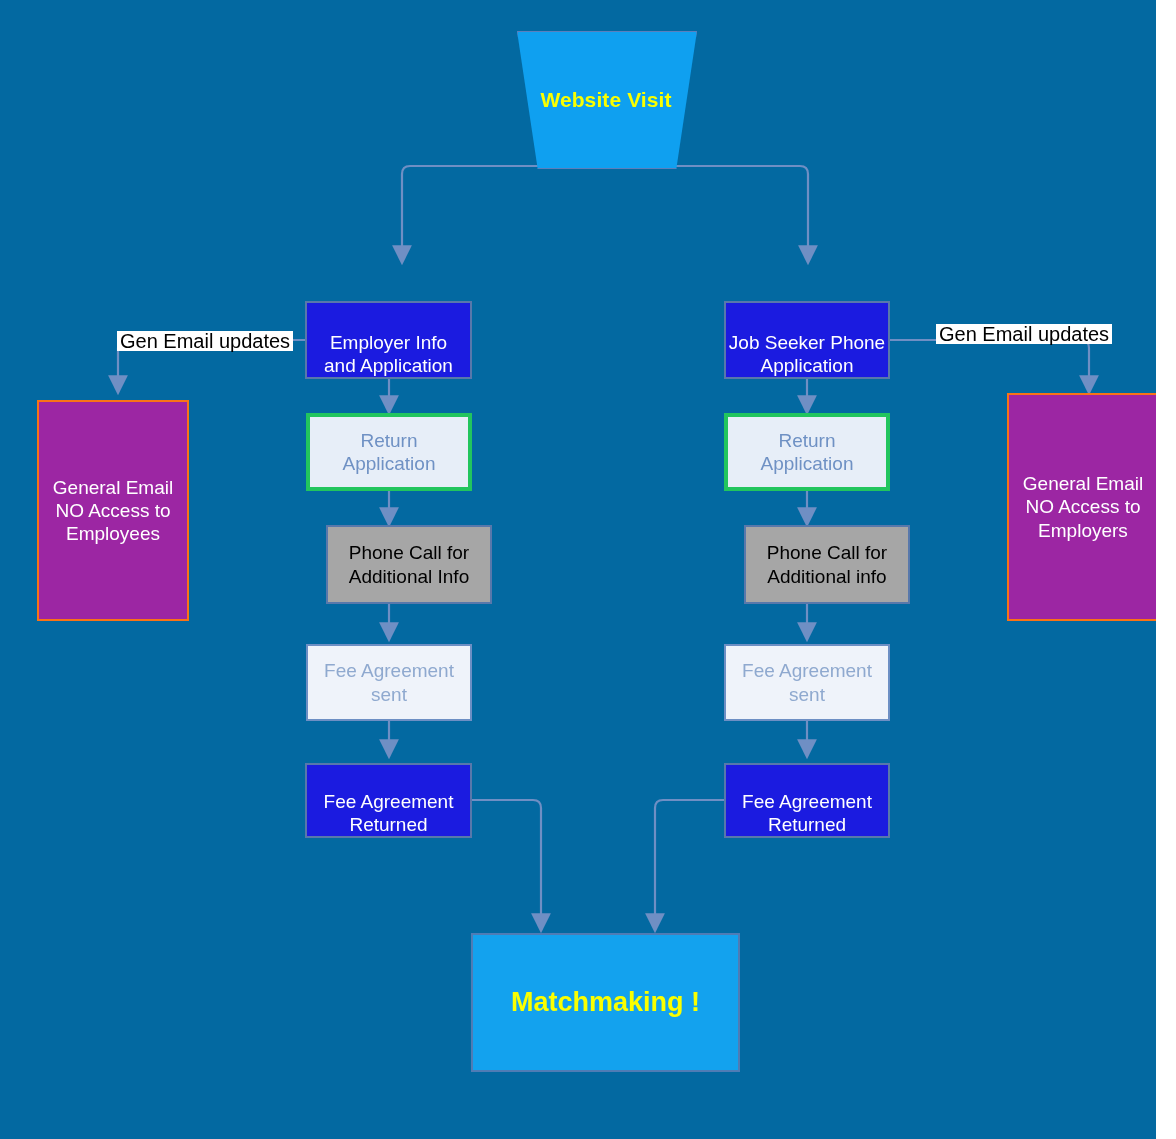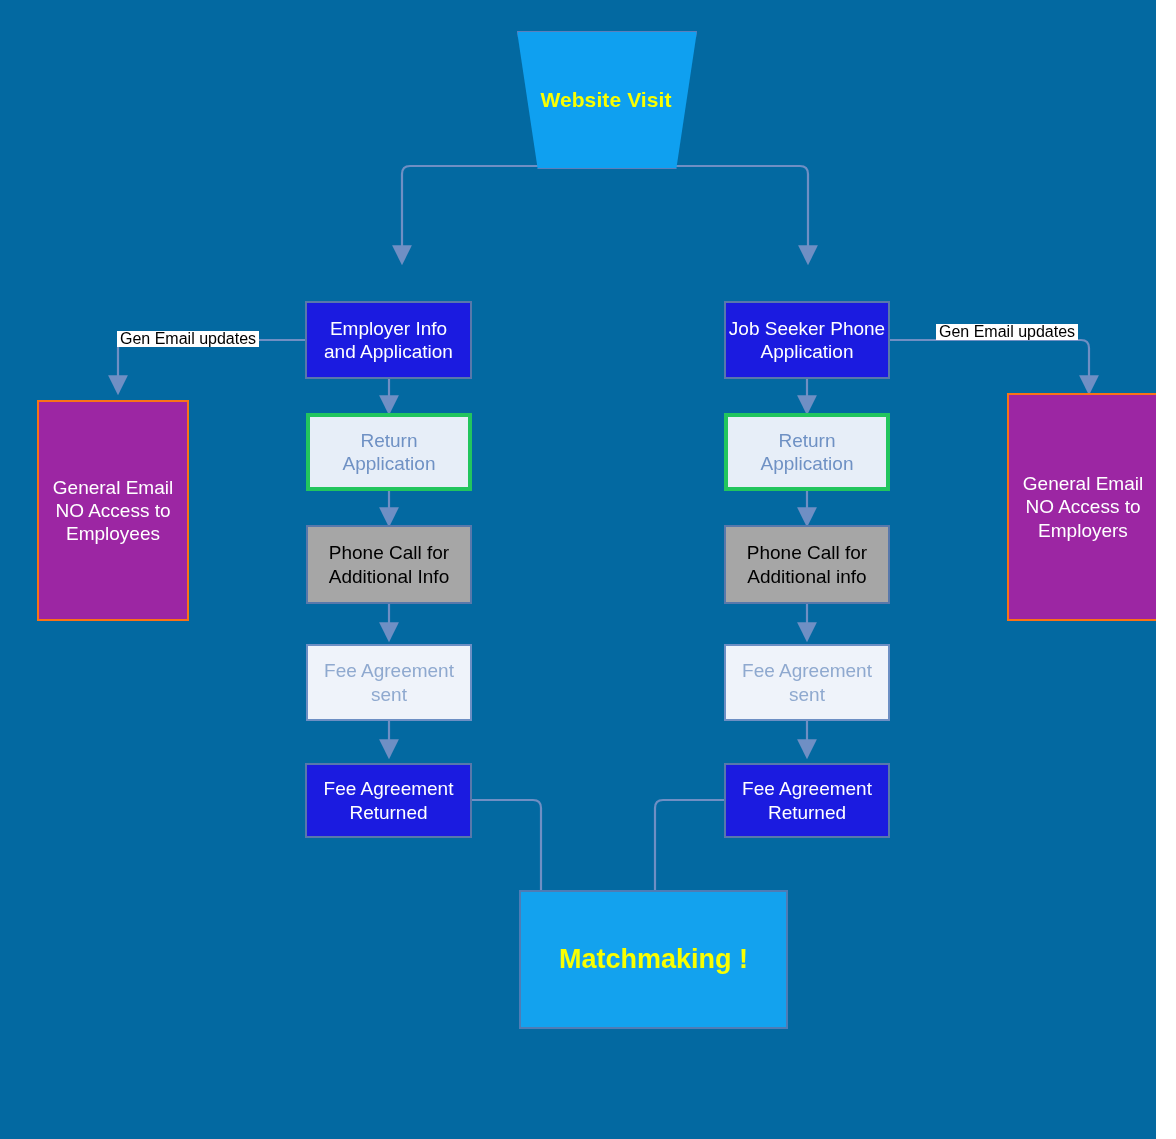--- a/index.html
+++ b/index.html
@@ -62,56 +62,58 @@
     clip-path: polygon(0% 0%, 100% 0%, 88.5% 100%, 11.5% 100%);
     z-index: -1;
   }
 
   .n-primary {
     background: #1b1be0;
     border: 2px solid #5878ab;
     color: #ffffff;
     font-size: 19px;
     font-weight: normal;
+    align-items: flex-end;
   }
   .n-light {
     background: #e7eef8;
     border: 4px solid #22c55e;
     color: #6f91c4;
     font-size: 19px;
   }
   .n-lighter {
     background: #eff3fa;
     border: 2px solid #6d8fc4;
     color: #8fa9cf;
     font-size: 19px;
   }
   .n-gray {
     background: #a6a6a6;
     border: 2px solid #5878ab;
     color: #000000;
     font-size: 19px;
+    margin-left: 20px;
   }
   .n-purple {
     background: #9c26a3;
     border: 2px solid #f97316;
     color: #ffffff;
     font-size: 19px;
   }
   .n-final {
     background: #13a2ee;
     border: 2px solid #4f7cb5;
     color: #faff00;
     font-weight: bold;
     font-size: 27px;
   }
 
   .edge-label {
     position: absolute;
-    font-size: 16px;
+    font-size: 20px;
     color: #000000;
     background: #ffffff;
     padding: 0 3px;
     white-space: nowrap;
     z-index: 4;
     line-height: 1;
   }
 </style>
 </head>
 <body>
@@ -210,21 +212,21 @@
 NO Access to
 Employees</span>
   </div>
 
   <div class="node n-purple" style="left:1007px; top:393px; width:152px; height:228px;">
     <span>General Email
 NO Access to
 Employers</span>
   </div>
 
-  <div class="node n-final" style="left:471px; top:890px; width:269px; height:139px;margin-left:48px;">
+  <div class="node n-final" style="left:471px; top:933px; width:269px; height:139px;">
     <span>Matchmaking !</span>
   </div>
 
   <div class="edge-label" style="left:117px; top:331px;">
     <span>Gen Email updates</span>
   </div>
 
   <div class="edge-label" style="left:936px; top:324px;">
     <span>Gen Email updates</span>
   </div>

